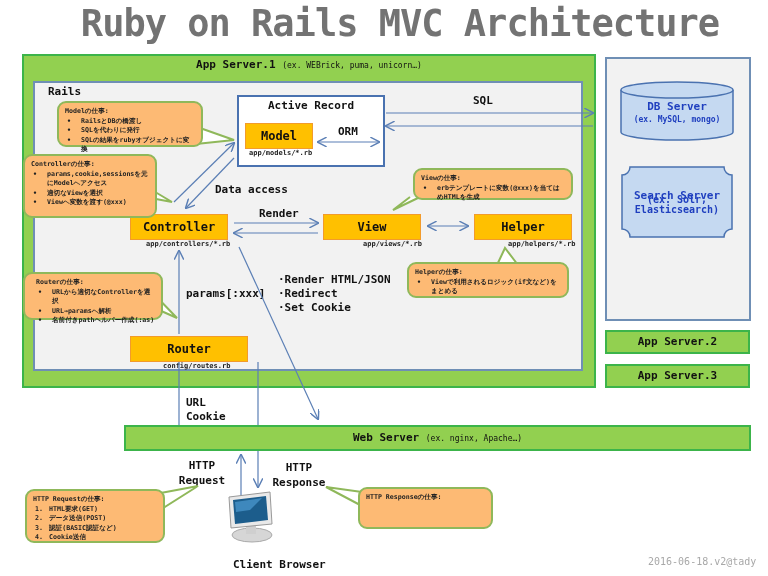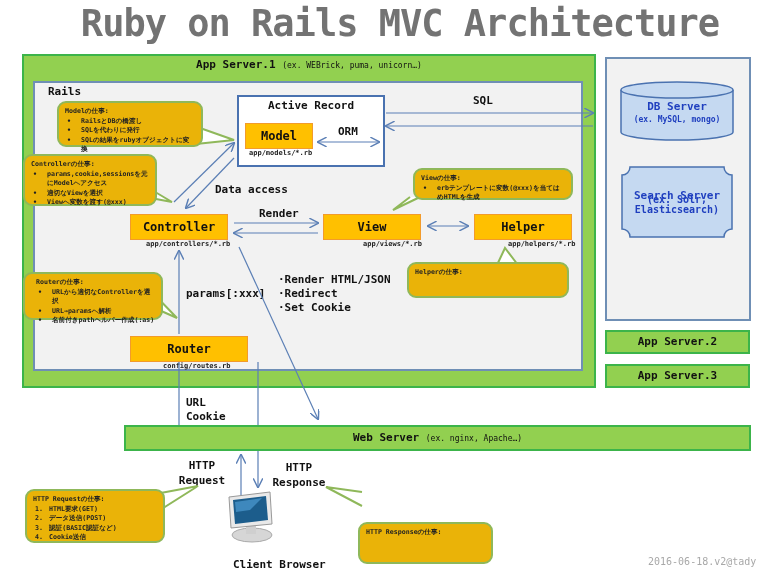--- a/index.html
+++ b/index.html
@@ -10,21 +10,21 @@
   #app1 { left: 22px; top: 54px; width: 574px; height: 334px; background: #92d050; border: 2px solid #3cb44a; }
   #app1-label { left: 22px; top: 58px; width: 574px; text-align: center; font-size: 11px; font-weight: bold; }
   #app1-label small { font-size: 8px; font-weight: normal; }
   #rails { left: 33px; top: 81px; width: 550px; height: 290px; background: #f2f2f2; border: 2px solid #6f8fb5; }
   #rails-label { left: 48px; top: 85px; font-size: 11px; font-weight: bold; }
   #ar { left: 237px; top: 95px; width: 148px; height: 72px; background: #fff; border: 2px solid #4a72b0; }
   #ar-label { left: 237px; top: 99px; width: 148px; text-align: center; font-size: 11px; font-weight: bold; }
   .comp { background: #ffc000; border: 1px solid #f29b2b; text-align: center; font-weight: bold; font-size: 12px; line-height: 24px; }
   .path { font-size: 7px; font-weight: bold; color: #222; }
   .lbl { font-size: 11px; font-weight: bold; }
-  .bubble { background: #eab308; border: 2px solid #8fb85a; border-radius: 9px; padding: 4px 6px; font-size: 6.6px; line-height: 9.5px; font-weight: bold; color: #222; }
+  .bubble { background: #fdba74; border: 2px solid #8fb85a; border-radius: 9px; padding: 4px 6px; font-size: 6.6px; line-height: 9.5px; font-weight: bold; color: #222; }
   .bubble li { list-style: none; position: relative; padding-left: 16px; }
   .bubble li::before { content: "•"; position: absolute; left: 2px; }
   .bubble ol li::before { content: counter(n) "."; counter-increment: n; }
   .bubble ol { counter-reset: n; }
   #side { left: 605px; top: 57px; width: 146px; height: 264px; background: #f2f2f2; border: 2px solid #6f8fb5; }
   .srv-text { color: #1f3fbf; text-align: center; font-weight: bold; }
   .green-bar { background: #92d050; border: 2px solid #3cb44a; text-align: center; font-weight: bold; font-size: 11px; }
   #webserver { left: 124px; top: 425px; width: 627px; height: 26px; line-height: 22px; }
   #footer { left: 648px; top: 556px; font-size: 10px; color: #a8a8a8; }
   svg.overlay { position: absolute; left: 0; top: 0; }
@@ -158,38 +158,41 @@
 
 <div class="abs bubble" style="left:57px;top:101px;width:146px;height:46px;">
   <div>Modelの仕事:</div>
   <ul>
     <li>RailsとDBの橋渡し</li>
     <li>SQLを代わりに発行</li>
     <li>SQLの結果をrubyオブジェクトに変換</li>
   </ul>
 </div>
 
-<div class="abs bubble" style="left:23px;top:154px;width:134px;height:52px;">
+<div class="abs bubble" style="left:23px;top:154px;width:134px;height:64px;">
   <div>Controllerの仕事:</div>
   <ul>
     <li>params,cookie,sessionsを元にModelへアクセス</li>
     <li>適切なViewを選択</li>
     <li>Viewへ変数を渡す(@xxx)</li>
   </ul>
 </div>
 
 <div class="abs bubble" style="left:413px;top:168px;width:160px;height:32px;">
   <div>Viewの仕事:</div>
   <ul>
     <li>erbテンプレートに変数(@xxx)を当てはめHTMLを生成</li>
   </ul>
 </div>
 
 <div class="abs bubble" style="left:407px;top:262px;width:162px;height:36px;">
   <div>Helperの仕事:</div>
+  <ul>
+    <li>Viewで利用されるロジック(if文など)をまとめる</li>
+  </ul>
 </div>
 
 <div class="abs bubble" style="left:23px;top:272px;width:140px;height:48px;padding-left:11px;">
   <div>Routerの仕事:</div>
   <ul>
     <li>URLから適切なControllerを選択</li>
     <li>URL→paramsへ解析</li>
     <li>名前付きpathヘルパー作成(:as)</li>
   </ul>
 </div>
@@ -197,18 +200,18 @@
 <div class="abs bubble" style="left:25px;top:489px;width:140px;height:54px;">
   <div>HTTP Requestの仕事:</div>
   <ol>
     <li>HTML要求(GET)</li>
     <li>データ送信(POST)</li>
     <li>認証(BASIC認証など)</li>
     <li>Cookie送信</li>
   </ol>
 </div>
 
-<div class="abs bubble" style="left:358px;top:487px;width:135px;height:42px;margin-top:35px;">
+<div class="abs bubble" style="left:358px;top:487px;width:135px;height:42px;">
   <div>HTTP Responseの仕事:</div>
 </div>
 
 <div class="abs lbl" style="left:193px;top:558px;margin-left:40px;">Client Browser</div>
 <div id="footer" class="abs">2016-06-18.v2@tady</div>
 
 </body></html>

